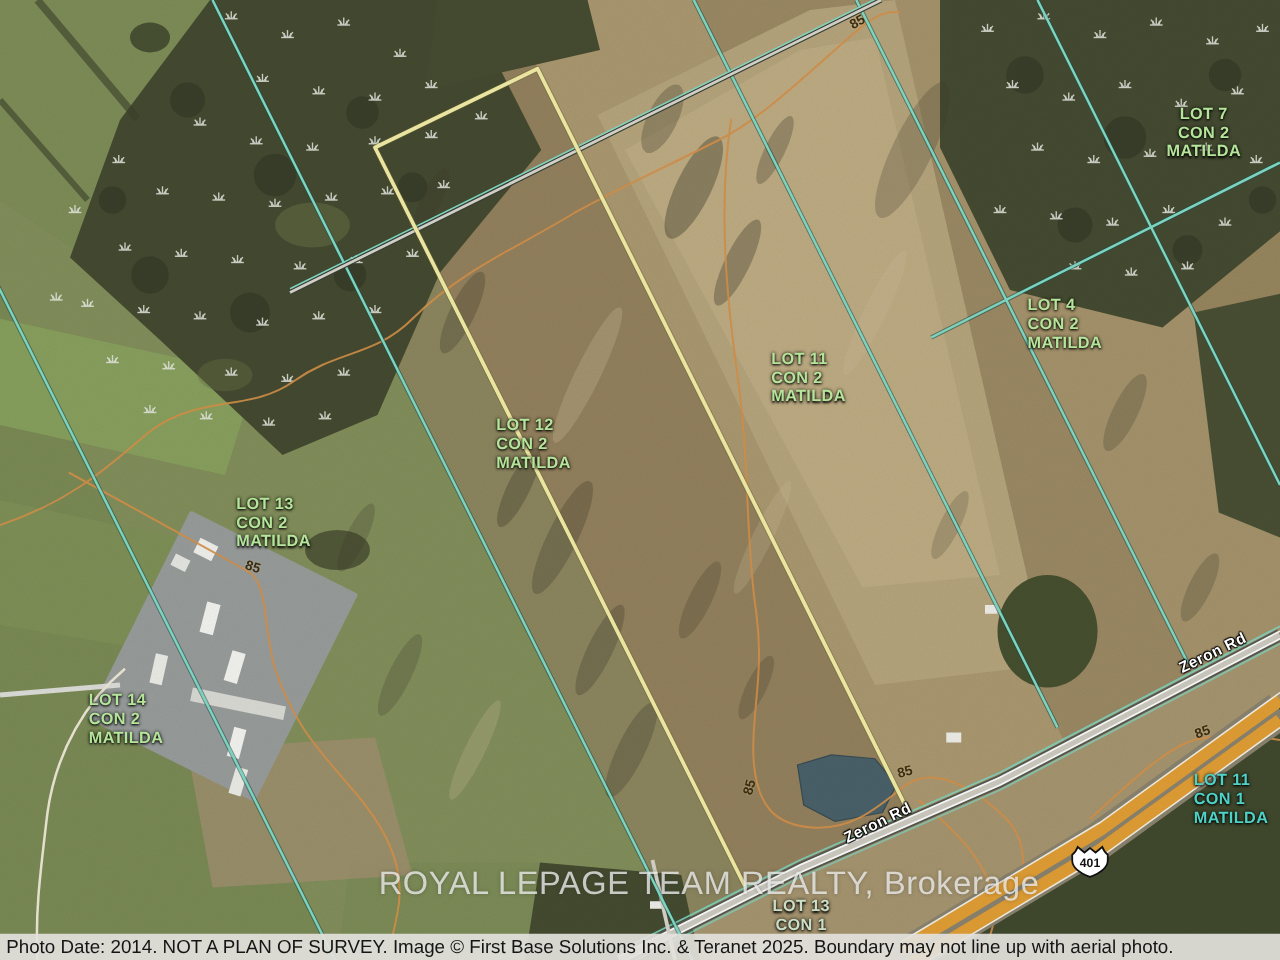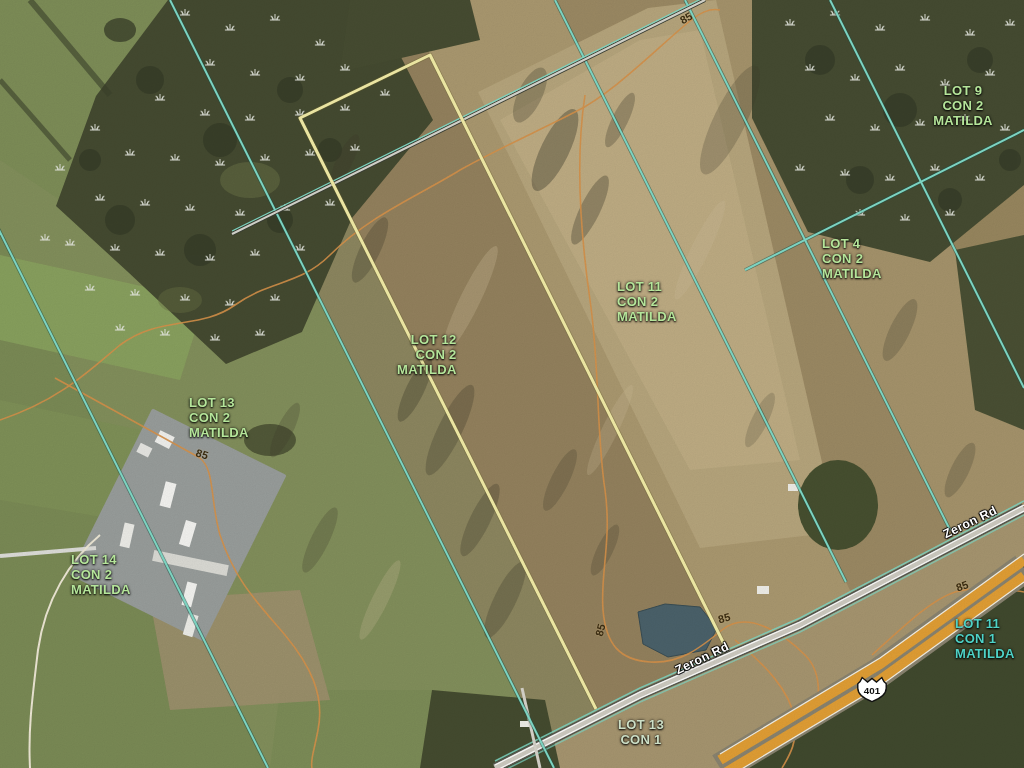--- a/index.html
+++ b/index.html
@@ -757,36 +757,38 @@
 
     <g fill="none" stroke-linejoin="round">
       <path d="M596,709 L300,118 L430,55 L724,644" stroke="#6b6430" stroke-width="4.5" opacity=".4"></path>
       <path d="M596,709 L300,118 L430,55 L724,644" stroke="#f4eea8" stroke-width="3"></path>
     </g>
 
     <rect x="0" y="0" width="1024" height="768" filter="url(#grain)" opacity=".05"></rect>
   </svg>
 
   <div id="labels-layer">
-      <div class="lot-label lot-green" style="left: 923px; top: 83px; width: 80px; text-align: center;"><span>LOT 9</span><span>CON 2</span><span>MATILDA</span></div>
+      <div class="lot-label lot-green" style="left: 923px; top: 83px; width: 80px; text-align: center;"><span>LOT 7</span><span>CON 2</span><span>MATILDA</span></div>
       <div class="lot-label lot-green" style="left: 822px; top: 236px;"><span>LOT 4</span><span>CON 2</span><span>MATILDA</span></div>
       <div class="lot-label lot-green" style="left: 617px; top: 279px;"><span>LOT 11</span><span>CON 2</span><span>MATILDA</span></div>
-      <div class="lot-label lot-green" style="left: 397px; top: 332px; text-align: right;"><span>LOT 12</span><span>CON 2</span><span>MATILDA</span></div>
+      <div class="lot-label lot-green" style="left: 397px; top: 332px;"><span>LOT 12</span><span>CON 2</span><span>MATILDA</span></div>
       <div class="lot-label lot-green" style="left: 189px; top: 395px;"><span>LOT 13</span><span>CON 2</span><span>MATILDA</span></div>
       <div class="lot-label lot-green" style="left: 71px; top: 552px;"><span>LOT 14</span><span>CON 2</span><span>MATILDA</span></div>
       <div class="lot-label lot-teal" style="left: 955px; top: 616px;"><span>LOT 11</span><span>CON 1</span><span>MATILDA</span></div>
       <div class="lot-label lot-pale" style="left: 603px; top: 717px; width: 76px; text-align: center;"><span>LOT 13</span><span>CON 1</span></div>
       <div class="road-label" style="left: 676px; top: 664px; transform: rotate(-26deg);">Zeron Rd</div>
       <div class="road-label" style="left: 944px; top: 528px; transform: rotate(-26deg);">Zeron Rd</div>
       <div class="contour-label" style="left: 680px; top: 12px; transform: rotate(-30deg);">85</div>
       <div class="contour-label" style="left: 196px; top: 448px; transform: rotate(18deg);">85</div>
       <div class="contour-label" style="left: 594px; top: 624px; transform: rotate(-75deg);">85</div>
       <div class="contour-label" style="left: 718px; top: 612px; transform: rotate(-15deg);">85</div>
       <div class="contour-label" style="left: 956px; top: 580px; transform: rotate(-20deg);">85</div>
     </div>
 
   <svg id="hwy-shield" viewBox="0 0 36 30">
     <path d="M2,8 Q5,6 7,1 L13,6 L18,2 L23,6 L29,1 Q31,6 34,8 L34,13 Q34,22 18,28 Q2,22 2,13 Z" fill="#ffffff" stroke="#111" stroke-width="1.6"></path>
     <text x="18" y="19" text-anchor="middle" font-family="Liberation Sans, sans-serif" font-size="11" font-weight="700" fill="#111">401</text>
   </svg>
 
-
+  <div id="watermark">ROYAL LEPAGE TEAM REALTY, Brokerage</div>
+
+  <div id="footer-bar">Photo Date: 2014. NOT A PLAN OF SURVEY. Image © First Base Solutions Inc. &amp; Teranet 2025. Boundary may not line up with aerial photo.</div>
 </div>
 
 </body></html>

